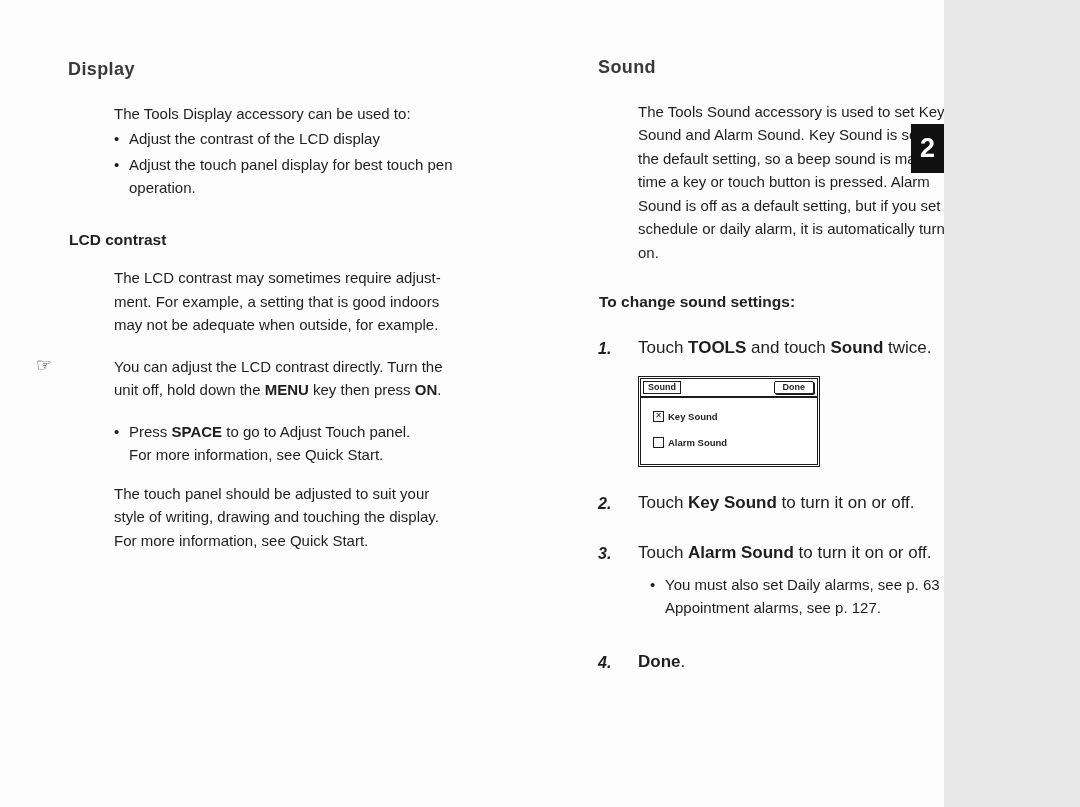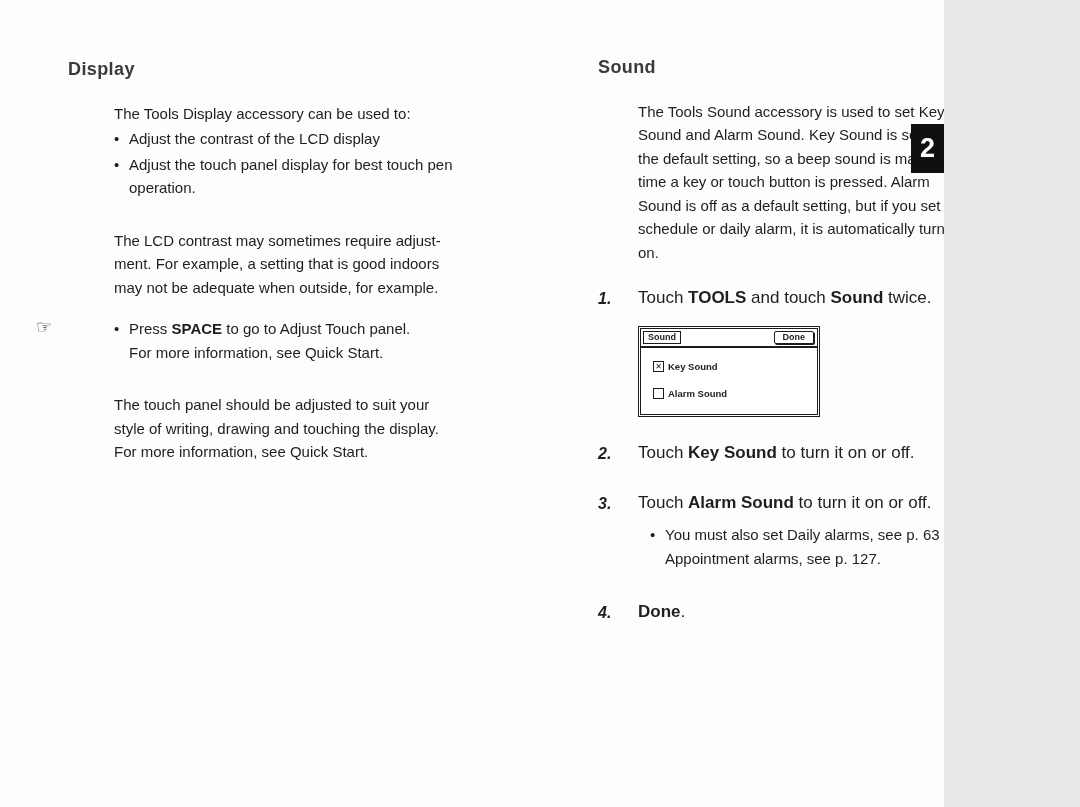--- a/index.html
+++ b/index.html
@@ -17,21 +17,21 @@
   .col-right { position:absolute; left:598px; top:56px; width:448px; font-size:15px; line-height:23.5px; }
 
   .section-heading {
     margin:0; font-size:18px; font-weight:700; color:#3a3a3a;
     letter-spacing:.4px;
   }
   .sub-heading {
     margin:28px 0 0 1px; font-size:15.5px; font-weight:700; color:#222;
   }
   .indent { margin-left:46px; }
-  .para { margin-top:29px; white-space:pre-line; }
+  .para { margin-top:15px; white-space:pre-line; }
   .intro { margin-top:20px; }
 
   .bullet-row { display:flex; margin-top:2px; }
   .bullet-glyph { width:15px; flex:none; }
   .bullet-text { flex:1; white-space:pre-line; }
 
   .note-row { position:relative; margin-top:18px; margin-left:46px; }
   .note-icon {
     position:absolute; left:-78px; top:-1px;
     font-size:18px; color:#333;
@@ -110,28 +110,31 @@
         <span class="bullet-glyph">•</span>
         <span class="bullet-text">Adjust the contrast of the LCD display</span>
       </div>
       <div class="bullet-row">
         <span class="bullet-glyph">•</span>
         <span class="bullet-text">Adjust the touch panel display for best touch pen
 operation.</span>
       </div>
     </div>
 
+    <h3 class="sub-heading">LCD contrast</h3>
     <div class="indent">
       <div class="para">The LCD contrast may sometimes require adjust-
 ment. For example, a setting that is good indoors
 may not be adequate when outside, for example.</div>
     </div>
 
     <div class="note-row">
       <span class="note-icon">☞</span>
+      <span class="note-text"><span>You can adjust the LCD contrast directly. Turn the
+unit off, hold down the </span><span class="b">MENU</span><span> key then press </span><span class="b">ON</span><span>.</span></span>
     </div>
 
     <div class="indent">
       <div class="bullet-row" style="margin-top:18px;">
         <span class="bullet-glyph">•</span>
         <span class="bullet-text"><span>Press </span><span class="b">SPACE</span><span> to go to Adjust Touch panel.
 For more information, see Quick Start.</span></span>
       </div>
     </div>
 
@@ -148,20 +151,21 @@
     <div class="indent" style="margin-left:40px;">
       <div class="para intro">The Tools Sound accessory is used to set Key
 Sound and Alarm Sound. Key Sound is set on as
 the default setting, so a beep sound is made each
 time a key or touch button is pressed. Alarm
 Sound is off as a default setting, but if you set a
 schedule or daily alarm, it is automatically turned
 on.</div>
     </div>
 
+    <h3 class="sub-heading" style="margin-top:26px;">To change sound settings:</h3>
 
     <div class="step">
       <span class="step-num">1.</span>
       <span class="step-text"><span>Touch </span><span class="b">TOOLS</span><span> and touch </span><span class="b">Sound</span><span> twice.</span></span>
     </div>
 
     <div class="mini-dialog">
       <div class="mini-dialog-inner">
         <div class="md-titlebar">
           <span class="md-title">Sound</span>

